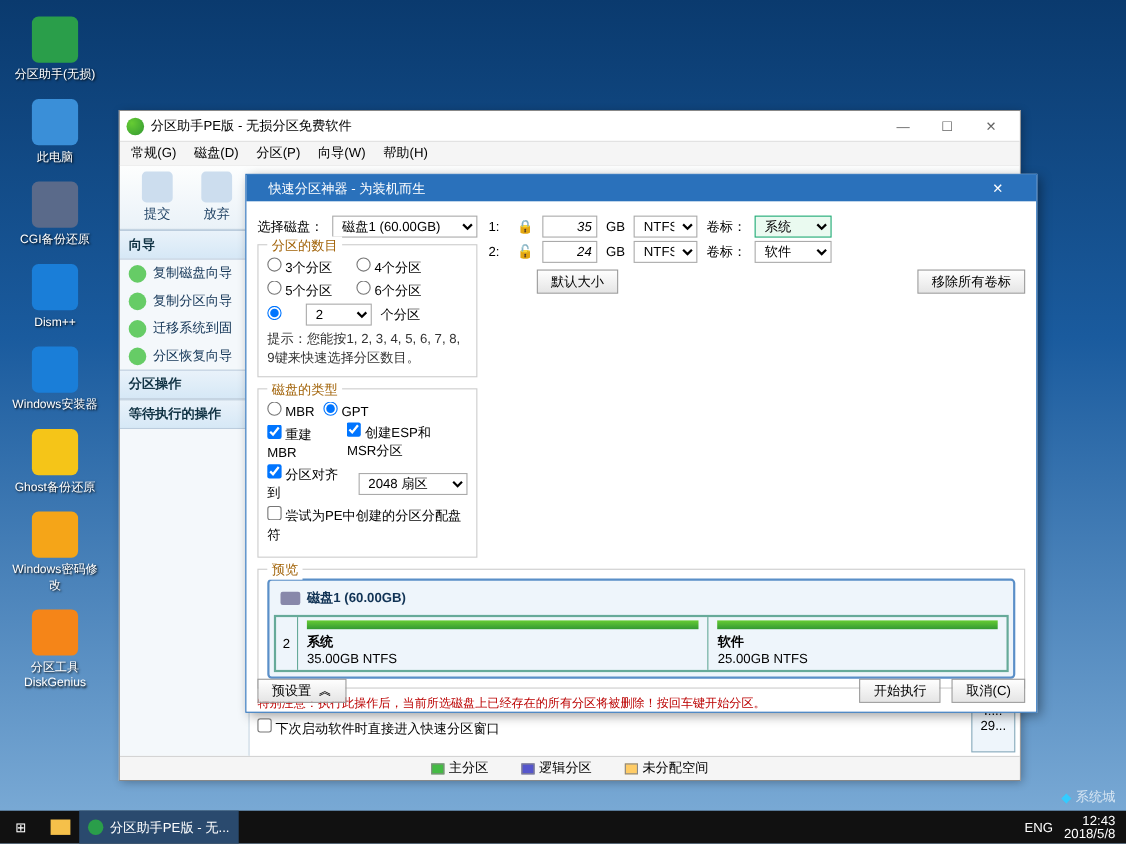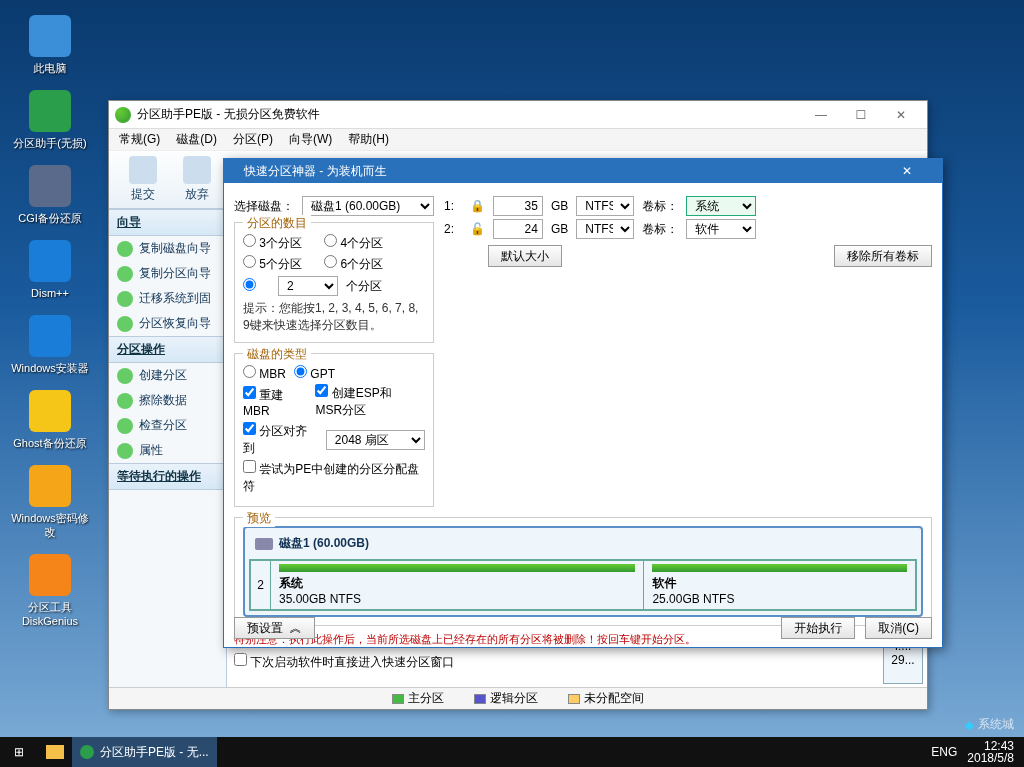--- a/index.html
+++ b/index.html
@@ -24,21 +24,21 @@
 .mainwin .titlebar .ticon { width: 16px; height: 16px; border-radius: 50%; background: radial-gradient(circle at 30% 30%, #6c3, #393); margin-right: 6px; }
 .mainwin .titlebar .winbtns { margin-left: auto; display: flex; }
 .mainwin .titlebar .winbtns span { width: 40px; height: 24px; text-align: center; line-height: 24px; color: #666; }
 .mainwin .menubar { height: 22px; background: #f5f5f5; display: flex; align-items: center; padding: 0 4px; gap: 4px; border-bottom: 1px solid #eee; }
 .mainwin .menubar span { padding: 2px 6px; }
 .mainwin .toolbar { height: 58px; background: linear-gradient(#fdfefe,#eaf2f8); display: flex; align-items: center; padding: 0 10px; gap: 6px; border-bottom: 1px solid #bcd; }
 .tbtn { width: 48px; text-align: center; color: #246; }
 .tbtn .ti { width: 28px; height: 28px; margin: 0 auto 2px; background: #cde; border-radius: 4px; }
 .mainwin .body { display: flex; height: calc(100% - 28px - 22px - 58px - 22px); }
 .leftpanel { width: 118px; background: #f4f8fb; border-right: 1px solid #bcd; }
-.panelhdr { background: linear-gradient(#e9f2fa,#d6e8f6); padding: 4px 8px; font-weight: bold; color: #134; border-bottom: 1px solid #bcd; border-top: 1px solid #bcd; text-decoration: underline; }
+.panelhdr { background: linear-gradient(#e9f2fa,#d6e8f6); padding: 4px 8px; font-weight: bold; color: #134; border-bottom: 1px solid #bcd; border-top: 1px solid #bcd; }
 .pitem { display: flex; align-items: center; gap: 6px; padding: 4px 8px; color: #135; }
 .pitem .pi { width: 16px; height: 16px; border-radius: 50%; background: #6c6; }
 .rightpanel { flex: 1; background: #fff; position: relative; }
 .rightpanel .colhdr { display: flex; height: 22px; background: #f5f5f5; border-bottom: 1px solid #ccc; }
 .rightpanel .colhdr span { padding: 3px 8px; border-right: 1px solid #ddd; }
 .rightpanel .drow { display: flex; height: 22px; align-items: center; }
 .rightpanel .drow span { padding: 2px 8px; }
 .mainwin .statusbar { height: 22px; background: #f5f5f5; border-top: 1px solid #ccc; display: flex; align-items: center; gap: 30px; padding: 0 50px; justify-content: center; }
 .legend { display: flex; align-items: center; gap: 4px; }
 .lbox { width: 12px; height: 10px; border: 1px solid #888; }
@@ -50,21 +50,21 @@
 
 
 .dialog { position: absolute; left: 223px; top: 158px; width: 720px; height: 490px; background: #fff; border: 1px solid #2a71bb; box-shadow: 3px 3px 10px rgba(0,0,0,.4); }
 .dialog .dtitle { height: 24px; background: #2a71bb; color: #fff; display: flex; align-items: center; padding: 0 20px; }
 .dialog .dtitle .closebtn { margin-left: auto; width: 30px; text-align: center; }
 .dialog .dbody { padding: 10px; display: flex; flex-direction: column; gap: 6px; }
 .fieldset { border: 1px solid #ccc; padding: 8px; position: relative; }
 .fieldset > .fslegend { position: absolute; top: -8px; left: 8px; background: #fff; padding: 0 4px; color: #a16207; }
 .row { display: flex; align-items: center; gap: 8px; margin: 3px 0; }
 select, input[type=text] { border: 1px solid #aaa; height: 20px; padding: 0 4px; background: #fff; }
-input[type=text] { text-align: right; }
+input[type=text] { text-align: right; font-style: italic; }
 button.btn { border: 1px solid #999; background: linear-gradient(#fefefe,#e5e5e5); height: 22px; padding: 0 12px; }
 .toprow { display: flex; gap: 10px; }
 .toprow .left { width: 200px; }
 .toprow .right { flex: 1; }
 .radios label, .chks label { margin-right: 14px; }
 .previewbox { border: 2px solid #5a8fc8; border-radius: 4px; padding: 4px; background: #eef5fb; }
 .previewbox .pvhdr { display: flex; align-items: center; gap: 6px; padding: 3px 6px; color: #135; font-weight: bold; }
 .previewbox .pvhdr .hdd { width: 18px; height: 12px; background: #88a; border-radius: 2px; }
 .previewbox .pvparts { display: flex; border: 2px solid #6a9; margin-top: 4px; }
 .pvpart { padding: 3px 8px; border-right: 1px solid #6a9; flex: 1; }
@@ -76,26 +76,26 @@
 .sel-highlight { border: 1px solid #2a7; background: #eafaf0; }
 
 
 .watermark { position: absolute; right: 10px; bottom: 34px; color: rgba(255,255,255,.7); font-size: 22px; display: flex; align-items: center; gap: 4px; }
 </style>
 </head>
 <body>
 
 <div class="desktop" id="desktop">
     <div class="dicon">
+      <div class="ico" style="background:#2a9e4a"></div>
+      <div class="lbl">分区助手(无损)</div>
+    </div>
+    <div class="dicon">
       <div class="ico" style="background:#3a8fd8"></div>
       <div class="lbl">此电脑</div>
-    </div>
-    <div class="dicon">
-      <div class="ico" style="background:#2a9e4a"></div>
-      <div class="lbl">分区助手(无损)</div>
     </div>
     <div class="dicon">
       <div class="ico" style="background:#5a6a8a"></div>
       <div class="lbl">CGI备份还原</div>
     </div>
     <div class="dicon">
       <div class="ico" style="background:#1a7ed8"></div>
       <div class="lbl">Dism++</div>
     </div>
     <div class="dicon">
@@ -158,38 +158,20 @@
           <div class="pitem">
             <span class="pi"></span>
             <span>迁移系统到固</span>
           </div>
           <div class="pitem">
             <span class="pi"></span>
             <span>分区恢复向导</span>
           </div>
         </div>
       <div class="panelhdr">分区操作</div>
-      <div id="pops">
-          <div class="pitem">
-            <span class="pi"></span>
-            <span>创建分区</span>
-          </div>
-          <div class="pitem">
-            <span class="pi"></span>
-            <span>擦除数据</span>
-          </div>
-          <div class="pitem">
-            <span class="pi"></span>
-            <span>检查分区</span>
-          </div>
-          <div class="pitem">
-            <span class="pi"></span>
-            <span>属性</span>
-          </div>
-        </div>
       <div class="panelhdr">等待执行的操作</div>
     </div>
     <div class="rightpanel">
       <div class="colhdr" style="justify-content:flex-end">
         <span>状态</span>
         <span>4KB对齐</span>
       </div>
       <div id="drows" style="text-align:right">
           <div class="drow" style="justify-content: flex-end;">
             <span style="width:50px;text-align:center">无</span>

